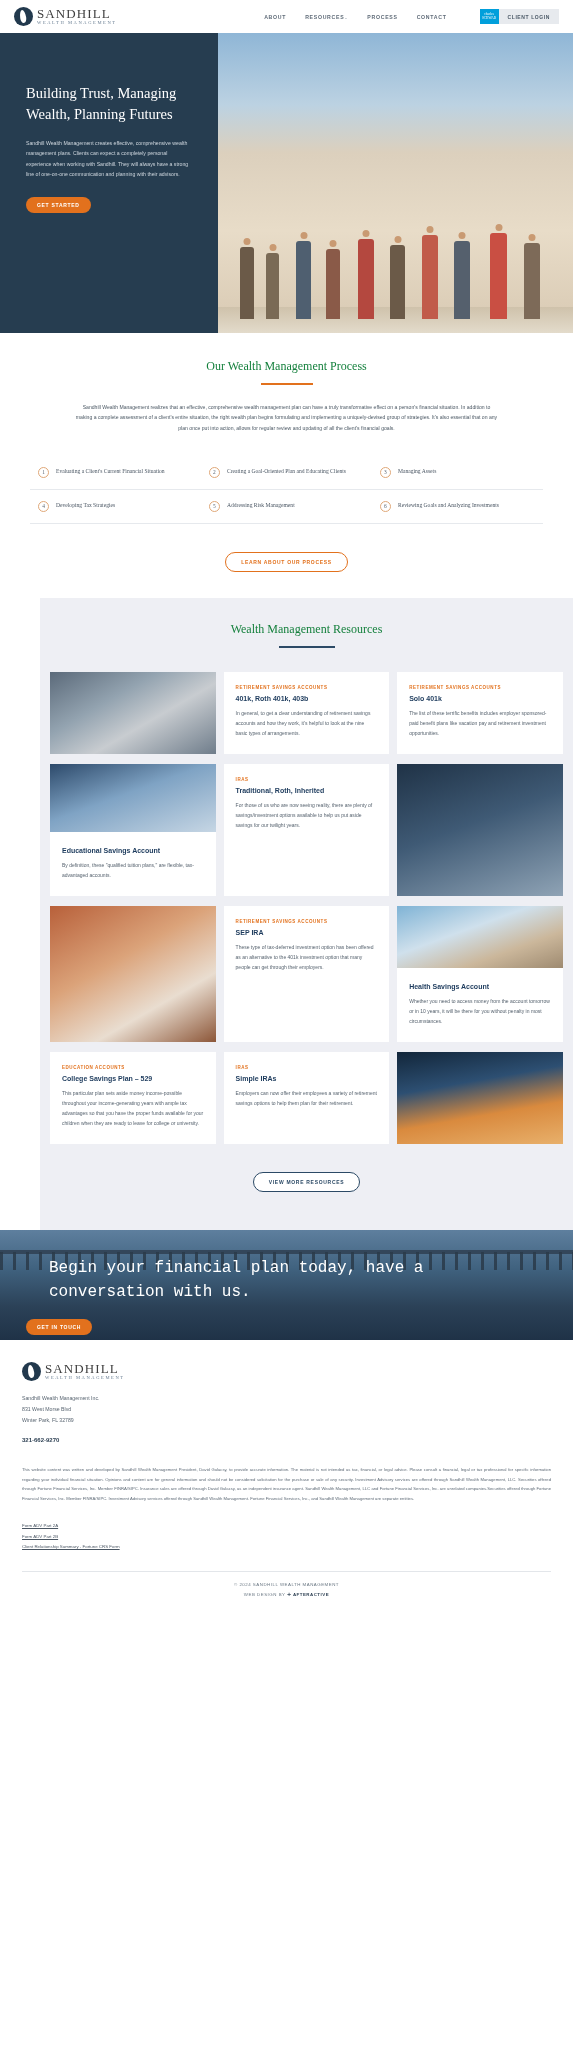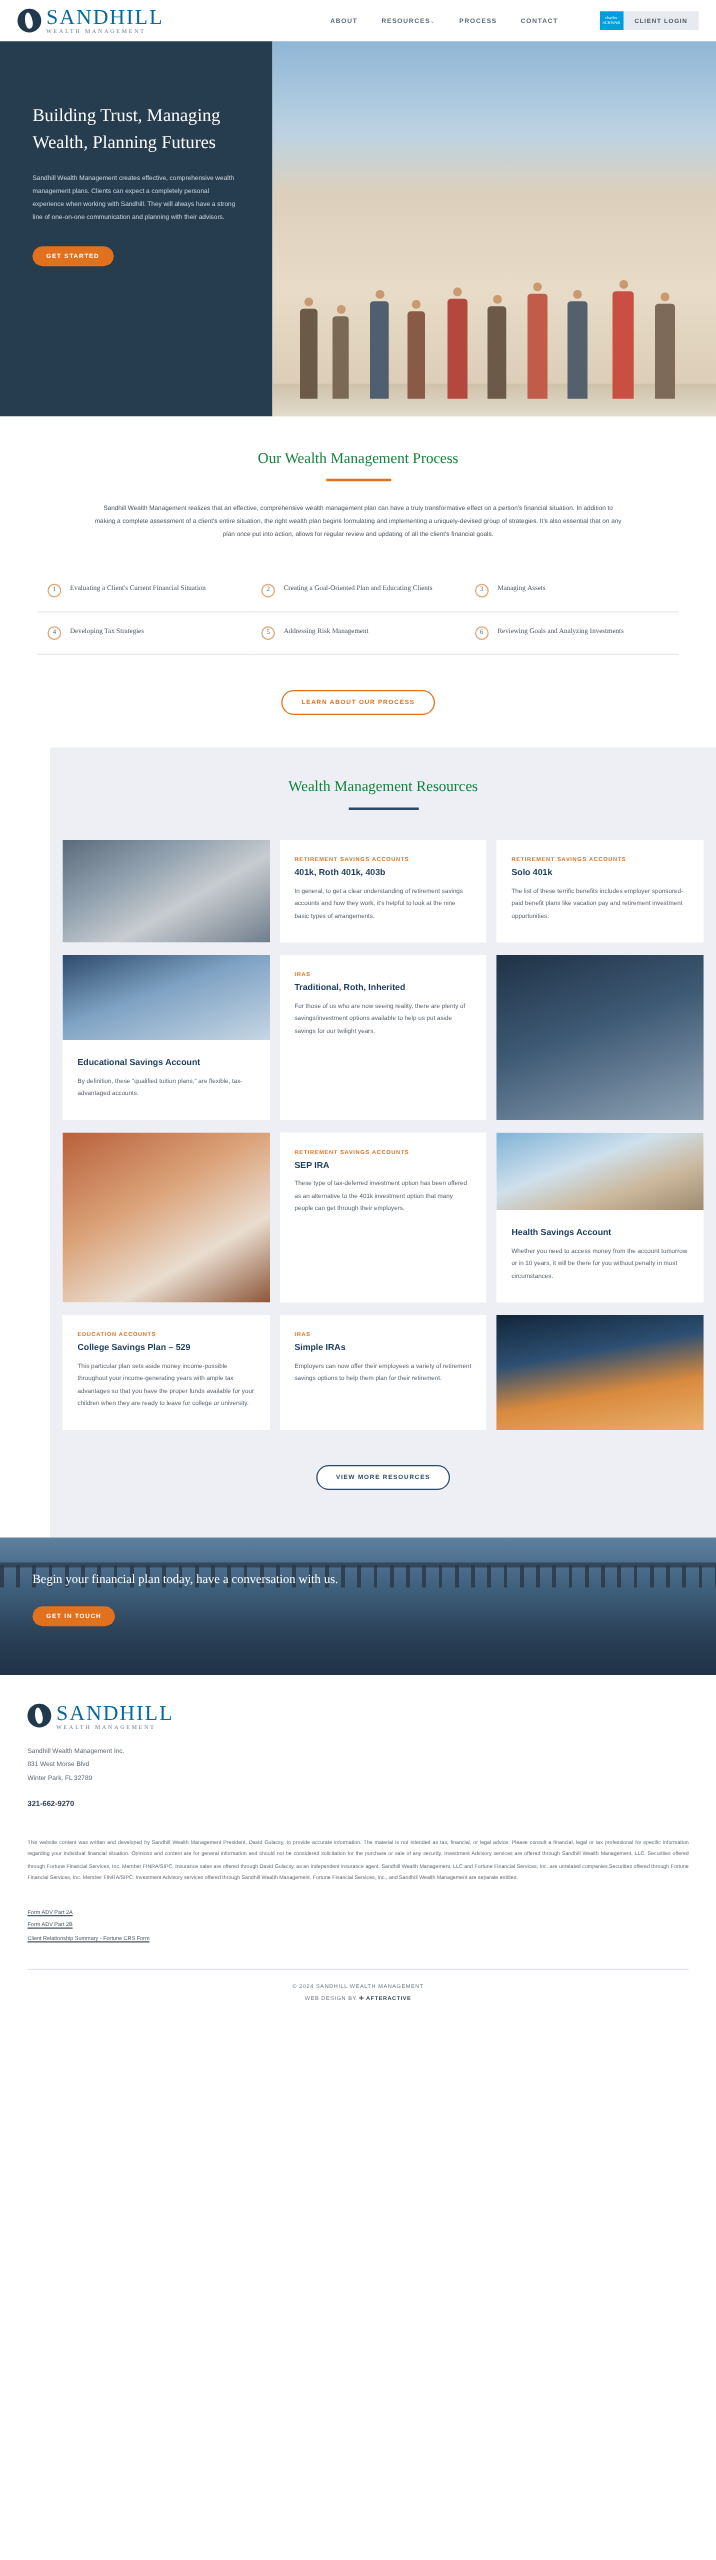--- a/index.html
+++ b/index.html
@@ -9,21 +9,21 @@
     color:#333; -webkit-font-smoothing:antialiased;
   }
 
   
   .header { height:33px; display:flex; align-items:center; padding:0 14px; background:#fff; }
   .logo-wrap { display:flex; align-items:center; gap:4px; }
   .logo-mark { width:19px; height:19px; border-radius:50%; background:#22394d; position:relative; flex:none; }
   .logo-mark::after{ content:""; position:absolute; left:6px; top:3px; width:6px; height:13px;
       background:#fff; border-radius:50% 50% 45% 45%/60% 60% 40% 40%; transform:rotate(-9deg); }
   .logo-txt { line-height:1; }
-  .logo-name { font-family:"Liberation Serif", serif; font-size:17px; letter-spacing:1.1px; color:#0369a1; font-weight:400; }
+  .logo-name { font-family:"Liberation Serif", serif; font-size:13px; letter-spacing:1.1px; color:#404040; font-weight:400; }
   .logo-sub { font-family:"Liberation Serif", serif; font-size:4.6px; letter-spacing:1.55px; color:#6c8095; margin-top:1px; }
   .nav { margin-left:auto; display:flex; align-items:center; gap:19px; }
   .nav a { font-size:5.2px; letter-spacing:.7px; color:#5f6b78; text-decoration:none; font-weight:600; white-space:nowrap;}
   .caret { font-size:4px; color:#8f9aa6; }
   .login-group { display:flex; align-items:stretch; margin-left:14px; }
   .schwab { width:19px; height:15px; background:#009fdb; display:flex; align-items:center; justify-content:center;
       font-size:3.4px; color:#fff; line-height:1.1; text-align:center; font-family:"Liberation Serif",serif; }
   .client-login { background:#e7eaee; color:#4c5a68; font-size:5px; font-weight:700; letter-spacing:.6px;
       padding:0 9px; display:flex; align-items:center; }
 
@@ -77,21 +77,21 @@
   .card .ph { min-height:100%; }
   .card-photo-only { display:flex; }
 
   
   .cta { height:110px; position:relative; overflow:hidden;
       background:linear-gradient(to bottom,#5e7f9e 0%,#40627f 35%,#2b4157 70%,#1f3247 100%); }
   .pier { position:absolute; left:0; right:0; top:22px; height:18px;
       background:repeating-linear-gradient(90deg,#2a3a49 0 3px, transparent 3px 13px); opacity:.85; }
   .pier-deck { position:absolute; left:0; right:0; top:20px; height:4px; background:#33465a; }
   .cta-in { position:relative; padding:26px 26px 0 26px; }
-  .cta-h { font-family:Liberation Serif, serif; color:#fff; font-size:10px; line-height:1.55; font-weight:400; }
+  .cta-h { font-family:Liberation Mono, monospace; color:#fff; font-size:16px; line-height:1.55; font-weight:400;margin-left:23px; }
   .btn-cta { background:#e2711d; color:#fff; padding:5px 11px; border-radius:10px; margin-top:14px; display:inline-block; }
 
   
   .footer { padding:22px 22px 0; }
   .f-top { display:flex; }
   .f-addr { font-size:5.2px; line-height:2.1; color:#5a6672; margin-top:12px; }
   .f-phone { font-size:6px; font-weight:700; color:#2c3f52; margin-top:12px; }
   .f-right { margin-left:auto; text-align:center; }
   .f-login { display:flex; }
   .brokercheck { margin-top:10px; font-family:"Liberation Serif",serif; font-size:8.5px; color:#2f7fc4; letter-spacing:.2px;}

